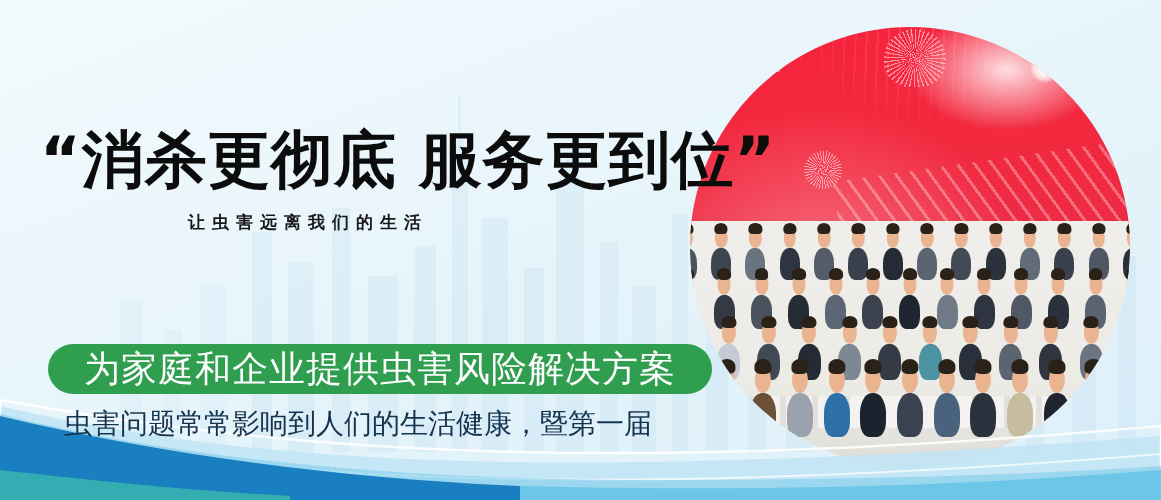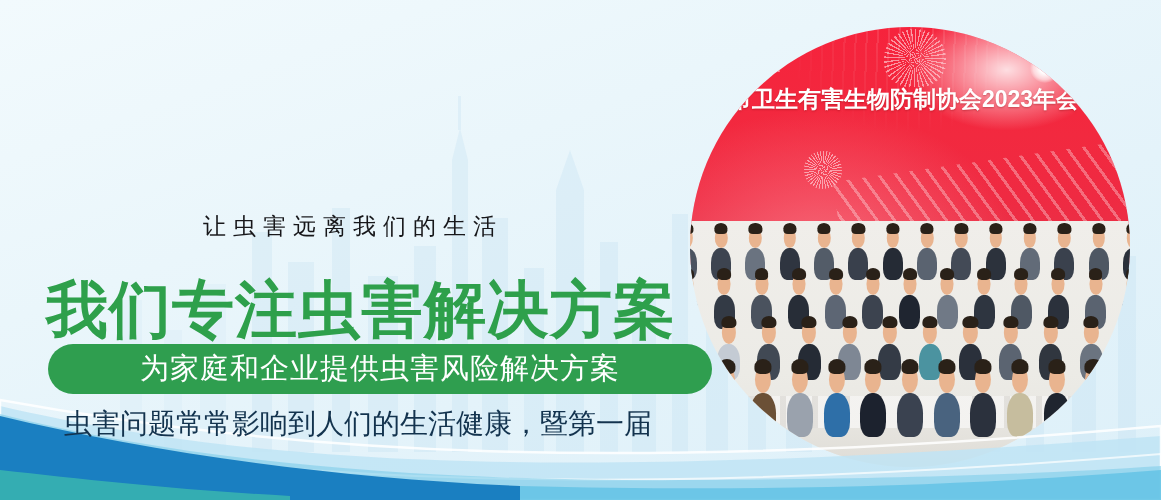--- a/index.html
+++ b/index.html
@@ -115,39 +115,39 @@
   }
 
   
   .headline {
     position: absolute; left: 40px; top: 118px;
     font-size: 62px; font-weight: bold; color: #0c0c0c;
     letter-spacing: 1px; white-space: nowrap;
     font-family: "DejaVu Sans", "Liberation Sans", sans-serif;
   }
   .subline {
-    position: absolute; left: 203px; top: 211px;
-    font-size: 23px; font-weight: normal; color: #17171a;
+    position: absolute; left: 188px; top: 211px;
+    font-size: 17px; font-weight: bold; color: #17171a;
     letter-spacing: 7px; white-space: nowrap;
   }
   .greenline {
     position: absolute; left: 46px; top: 268px;
     font-size: 62px; font-weight: bold; color: #2ea04b;
     letter-spacing: 1px; white-space: nowrap;
     font-family: "DejaVu Sans", "Liberation Sans", sans-serif;
   }
   .pill {
     position: absolute; left: 48px; top: 344px;
     width: 664px; height: 50px;
     border-radius: 25px;
     background: #2f9e4f;
     display: flex; align-items: center; justify-content: center;
   }
   .pill-text {
-    font-size: 29px; color: #ffffff; letter-spacing: 1px; white-space: nowrap;
+    font-size: 36px; color: #ffffff; letter-spacing: 1px; white-space: nowrap;
   }
   .footline {
     position: absolute; left: 64px; top: 405px;
     font-size: 28px; color: #13334e; letter-spacing: 0px; white-space: nowrap;
   }
 </style>
 </head>
 <body>
 
 <div id="banner">
@@ -192,21 +192,20 @@
   <div class="photo-circle">
     <div class="photo-inner">
 
       <div class="stage">
         <div class="stage-rays"></div>
         <div class="stage-sweep"></div>
         <div class="stage-lamp"></div>
         <div class="emblem"></div>
         <div class="emblem2"></div>
         <div class="stage-small-text">防制协会</div>
-        <div class="stage-line1">市卫生有害生物防制协会2023年会</div>
       </div>
 
       <div class="crowd">
         <div class="crowd-floor"></div>
         <div class="crowd-chairs"></div>
 
         <div class="row" style="top:11%;">
           <div class="p" style="width:20px;height:32px;background:#4b5360;"></div>
           <div class="p" style="width:20px;height:32px;background:#3d4450;"></div>
           <div class="p" style="width:20px;height:32px;background:#6a7380;"></div>
@@ -277,24 +276,24 @@
   <svg class="waves" viewBox="0 0 1161 130" preserveAspectRatio="none">
     <path d="M0,36 C260,96 560,112 1161,66 L1161,130 L0,130 Z" fill="#bfe4f5" opacity="0.85"></path>
     <path d="M0,30 C300,84 620,104 1161,56 L1161,130 L0,130 Z" fill="none" stroke="#ffffff" stroke-width="2.5" opacity="0.85"></path>
     <path d="M0,62 C280,112 620,128 1161,84 L1161,130 L0,130 Z" fill="none" stroke="#ffffff" stroke-width="2" opacity="0.7"></path>
     <path d="M0,44 C190,92 420,112 700,110 C900,109 1040,104 1161,96 L1161,130 L0,130 Z" fill="#7ecdea" opacity="0.6"></path>
     <path d="M0,46 C150,82 330,108 520,116 L520,130 L0,130 Z" fill="#1a7fc1"></path>
     <path d="M0,100 C90,110 180,120 290,126 L290,130 L0,130 Z" fill="#37b3b0" opacity="0.9"></path>
     <path d="M520,116 C760,122 960,116 1161,100 L1161,130 L520,130 Z" fill="#5cc0e4" opacity="0.75"></path>
   </svg>
 
+  <div class="headline">“消杀更彻底  服务更到位”</div>
 
   <div class="subline">让虫害远离我们的生活</div>
 
-  <div class="greenline">我们专注虫害解决方案</div>
 
   <div class="pill">
     <span class="pill-text">为家庭和企业提供虫害风险解决方案</span>
   </div>
 
   <div class="footline">虫害问题常常影响到人们的生活健康，暨第一届</div>
 
 </div>
 
 </body></html>

